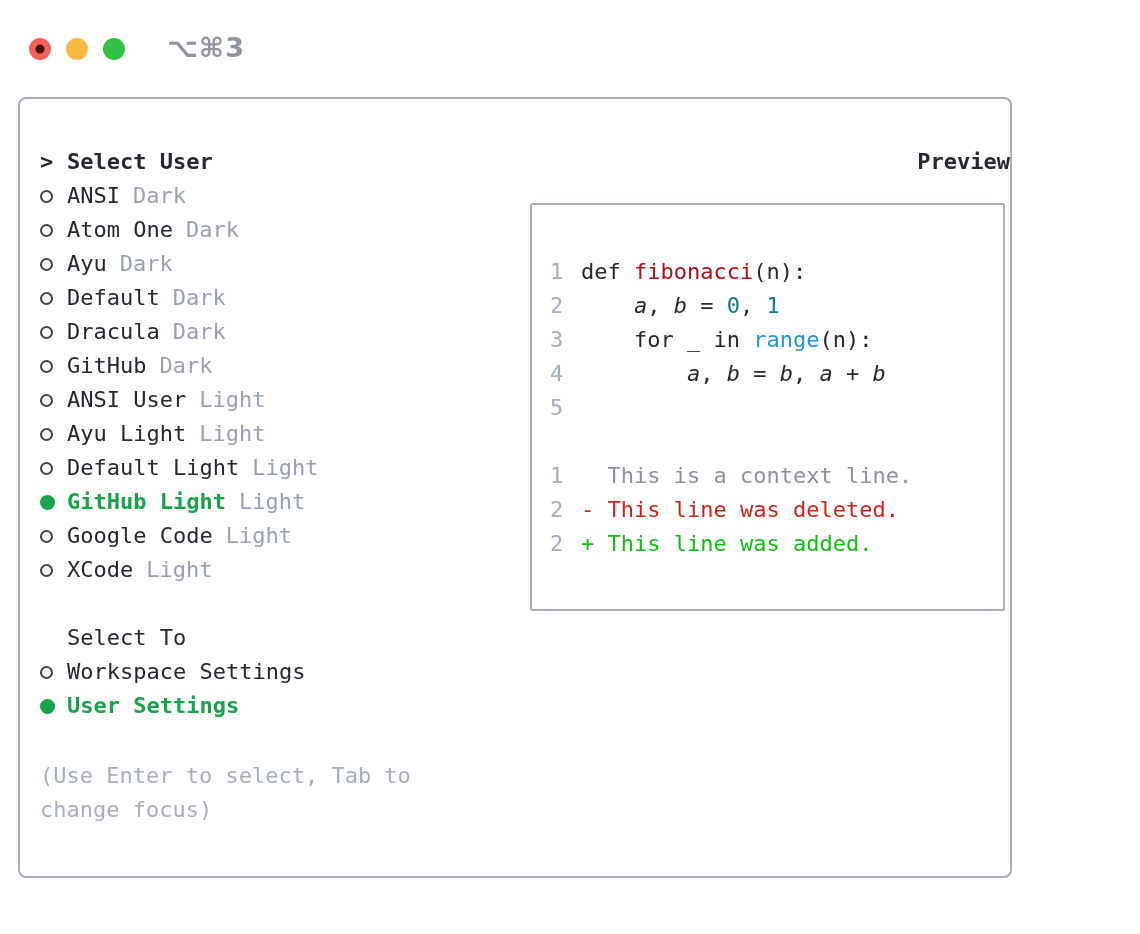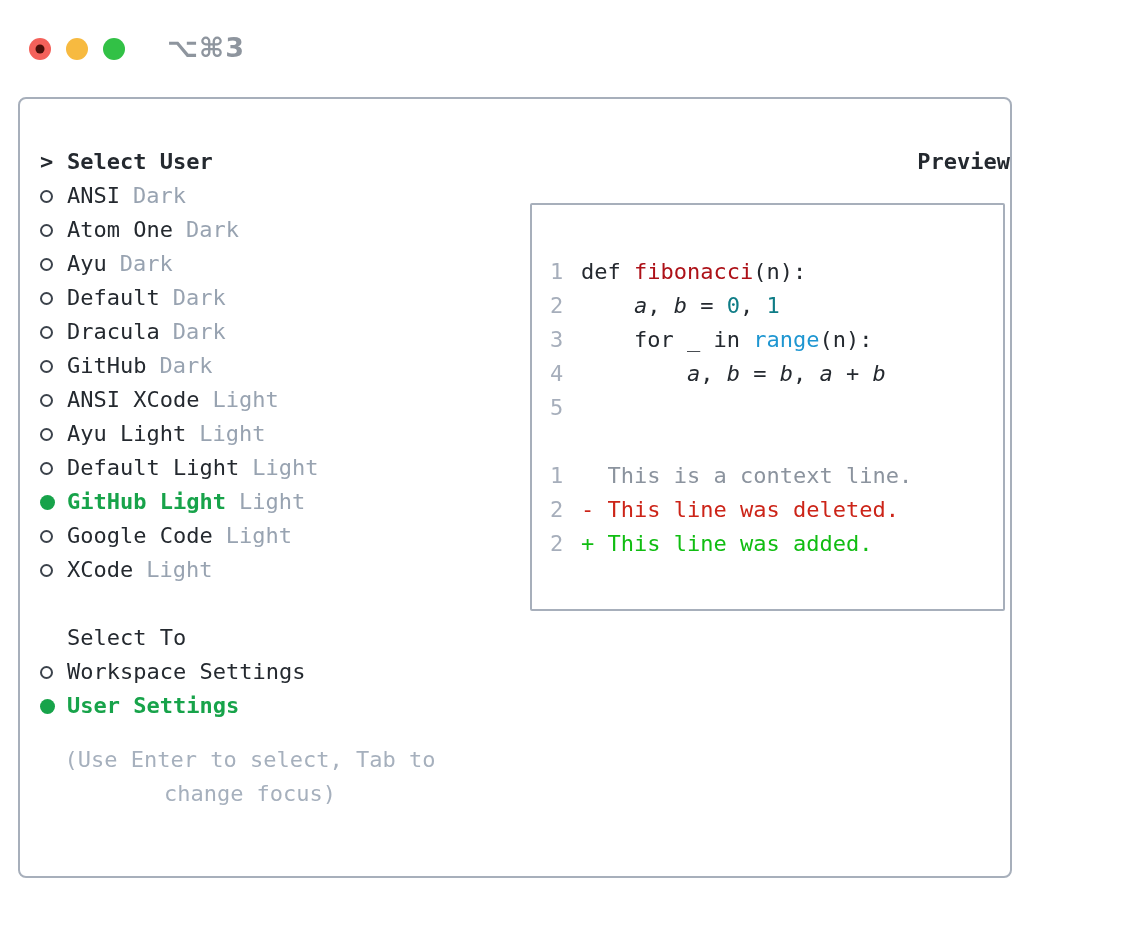--- a/index.html
+++ b/index.html
@@ -25,21 +25,21 @@
   .marker{width:27px;flex:none;display:flex;align-items:center;}
   .prompt{font-weight:bold;color:var(--text-dark,#24292f);}
   .header-label{font-weight:bold;}
   .radio{width:13px;height:13px;border:2px solid #3c434c;border-radius:50%;box-sizing:border-box;display:inline-block;}
   .radio.selected{width:15px;height:15px;border:0;background:var(--selected-green,#17a34a);}
   .opt-label{white-space:pre;}
   .opt-label.selected{color:var(--selected-green,#17a34a);font-weight:bold;}
   .tag{color:var(--tag-gray,#98a3b1);margin-left:13px;white-space:pre;}
 
   .apply-section{margin-top:34px;}
-  .hint{margin-top:20px;width:420px;color:var(--hint-gray,#a6b0bd);text-align:center;}
+  .hint{margin-top:36px;width:420px;color:var(--hint-gray,#a6b0bd);}
 
   
   .preview-label-row{height:34px;display:flex;align-items:center;padding-left:18px;justify-content:flex-end;}
   .preview-label{font-weight:bold;}
   .preview-box{margin-left:28px;margin-top:24px;width:475px;height:408px;box-sizing:border-box;
                border:2px solid var(--border-gray,#a7afbb);border-radius:2px;padding:50px 0 0 18px;overflow:hidden;}
   .code-line{display:flex;height:34px;align-items:center;}
   .ln{width:14px;flex:none;margin-right:17px;color:var(--line-number-gray,#a6aebb);text-align:left;}
   .code{white-space:pre;}
   .tok-plain{color:var(--text-dark,#24292f);}
@@ -117,21 +117,21 @@
             <span class="marker">
               <span class="radio"></span>
             </span>
             <span class="opt-label">GitHub</span>
             <span class="tag">Dark</span>
           </div>
           <div class="row">
             <span class="marker">
               <span class="radio"></span>
             </span>
-            <span class="opt-label">ANSI XCode</span>
+            <span class="opt-label">ANSI User</span>
             <span class="tag">Light</span>
           </div>
           <div class="row">
             <span class="marker">
               <span class="radio"></span>
             </span>
             <span class="opt-label">Ayu Light</span>
             <span class="tag">Light</span>
           </div>
           <div class="row">

